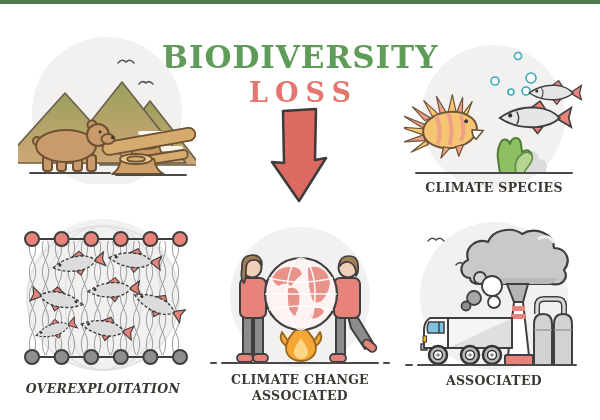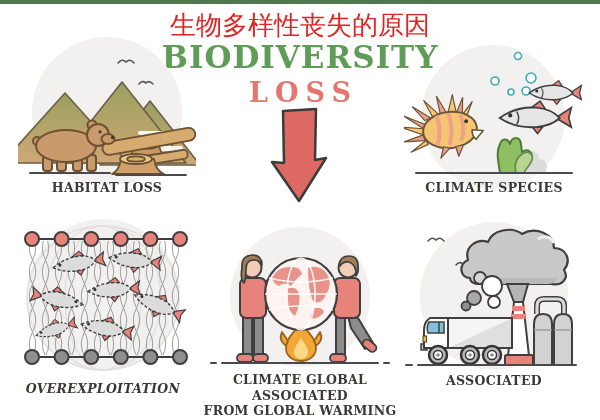--- a/index.html
+++ b/index.html
@@ -38,21 +38,20 @@
   .svg-climate{left:210px;top:222px;}
   .svg-pollution{left:404px;top:218px;}
 </style>
 </head>
 <body>
 
 <div class="stage">
 
   <div class="top-strip"></div>
 
-  <div class="title-zh">生物多样性丧失的原因</div>
   <div class="title-en1">BIODIVERSITY</div>
   <div class="title-en2">LOSS</div>
 
   <svg class="svg-arrow" width="72" height="100" viewBox="0 0 72 100">
     <polygon points="19,5 52,3 51,54 62,52 35,95 8,56 20,57" fill="#dc6a62" stroke="#3b3b3b" stroke-width="2.5" stroke-linejoin="round"></polygon>
   </svg>
 
   <svg class="svg-habitat" width="178" height="152" viewBox="0 0 178 152">
     <defs>
       <linearGradient id="mg" x1="0" y1="0" x2="0" y2="1">
@@ -103,21 +102,20 @@
       <circle cx="80" cy="103" r="11"></circle>
       <ellipse cx="90" cy="107" rx="6.5" ry="5"></ellipse>
       <circle cx="94.5" cy="105.5" r="1.6" fill="#3e2e1d" stroke="none"></circle>
       <circle cx="82" cy="100" r="1.4" fill="#3e2e1d" stroke="none"></circle>
     </g>
     <g stroke="#4a4a4a" stroke-width="2" stroke-linecap="round">
       <line x1="12" y1="141" x2="92" y2="141"></line>
       <line x1="98" y1="143" x2="168" y2="143"></line>
     </g>
   </svg>
-  <div class="panel-label lbl-habitat">HABITAT LOSS</div>
 
   <svg class="svg-invasive" width="180" height="150" viewBox="0 0 180 150" xmlns:xlink="http://www.w3.org/1999/xlink">
     <defs>
       <g id="sfish">
         <path d="M19,0 L31,-8 L29,0 L31,7 Z" fill="#e8837c" stroke="#3f3f3f" stroke-width="1.3"></path>
         <path d="M-1,-7 L7,-13 L11,-7 Z" fill="#e8837c" stroke="#3f3f3f" stroke-width="1.2"></path>
         <path d="M1,7 L5,12 L9,7 Z" fill="#e8837c" stroke="#3f3f3f" stroke-width="1.2"></path>
         <path d="M-24,0 Q-12,-9 4,-8 Q16,-7 22,0 Q16,6 4,7 Q-12,8 -24,0 Z" fill="#e6e6e6" stroke="#3f3f3f" stroke-width="1.5"></path>
         <path d="M-11,-5 Q-8,0 -11,5" fill="none" stroke="#3f3f3f" stroke-width="1.1"></path>
         <circle cx="-16" cy="-2" r="1.6" fill="#333"></circle>
@@ -278,22 +276,21 @@
         <path d="M55,72 H127 M59,56 Q91,64 123,56 M59,88 Q91,80 123,88"></path>
       </g>
     </g>
     <g stroke="#4a4a4a" stroke-width="2" stroke-linecap="round">
       <line x1="1" y1="141" x2="6" y2="141"></line>
       <line x1="12" y1="141" x2="168" y2="141"></line>
       <line x1="174" y1="141" x2="179" y2="141"></line>
     </g>
   </svg>
   <div class="panel-label lbl-climate">
-    <div>CLIMATE GLOBAL ASSOCIATED</div>
-    <div>FROM GLOBAL WARMING</div>
+    <div>CLIMATE CHANGE ASSOCIATED</div>
   </div>
 
   <svg class="svg-pollution" width="180" height="160" viewBox="0 0 180 160">
     <circle cx="90" cy="78" r="74" fill="#f2f1ef"></circle>
     <g stroke="#555" stroke-width="1.6" fill="none" stroke-linecap="round">
       <path d="M24,23 Q28,18 32,22 Q36,18 40,23"></path>
       <path d="M52,47 Q55,43 59,46 Q62,43 66,47"></path>
     </g>
     <g>
       <path d="M66,60 C56,60 54,46 64,42 C60,28 74,20 84,24 C88,12 108,8 118,16 C132,8 150,16 150,30 C162,30 168,42 160,52 C166,62 156,68 148,66 L76,66 C70,66 66,64 66,60 Z" fill="#c9c9c9" stroke="#3f3f3f" stroke-width="2.2" stroke-linejoin="round"></path>

